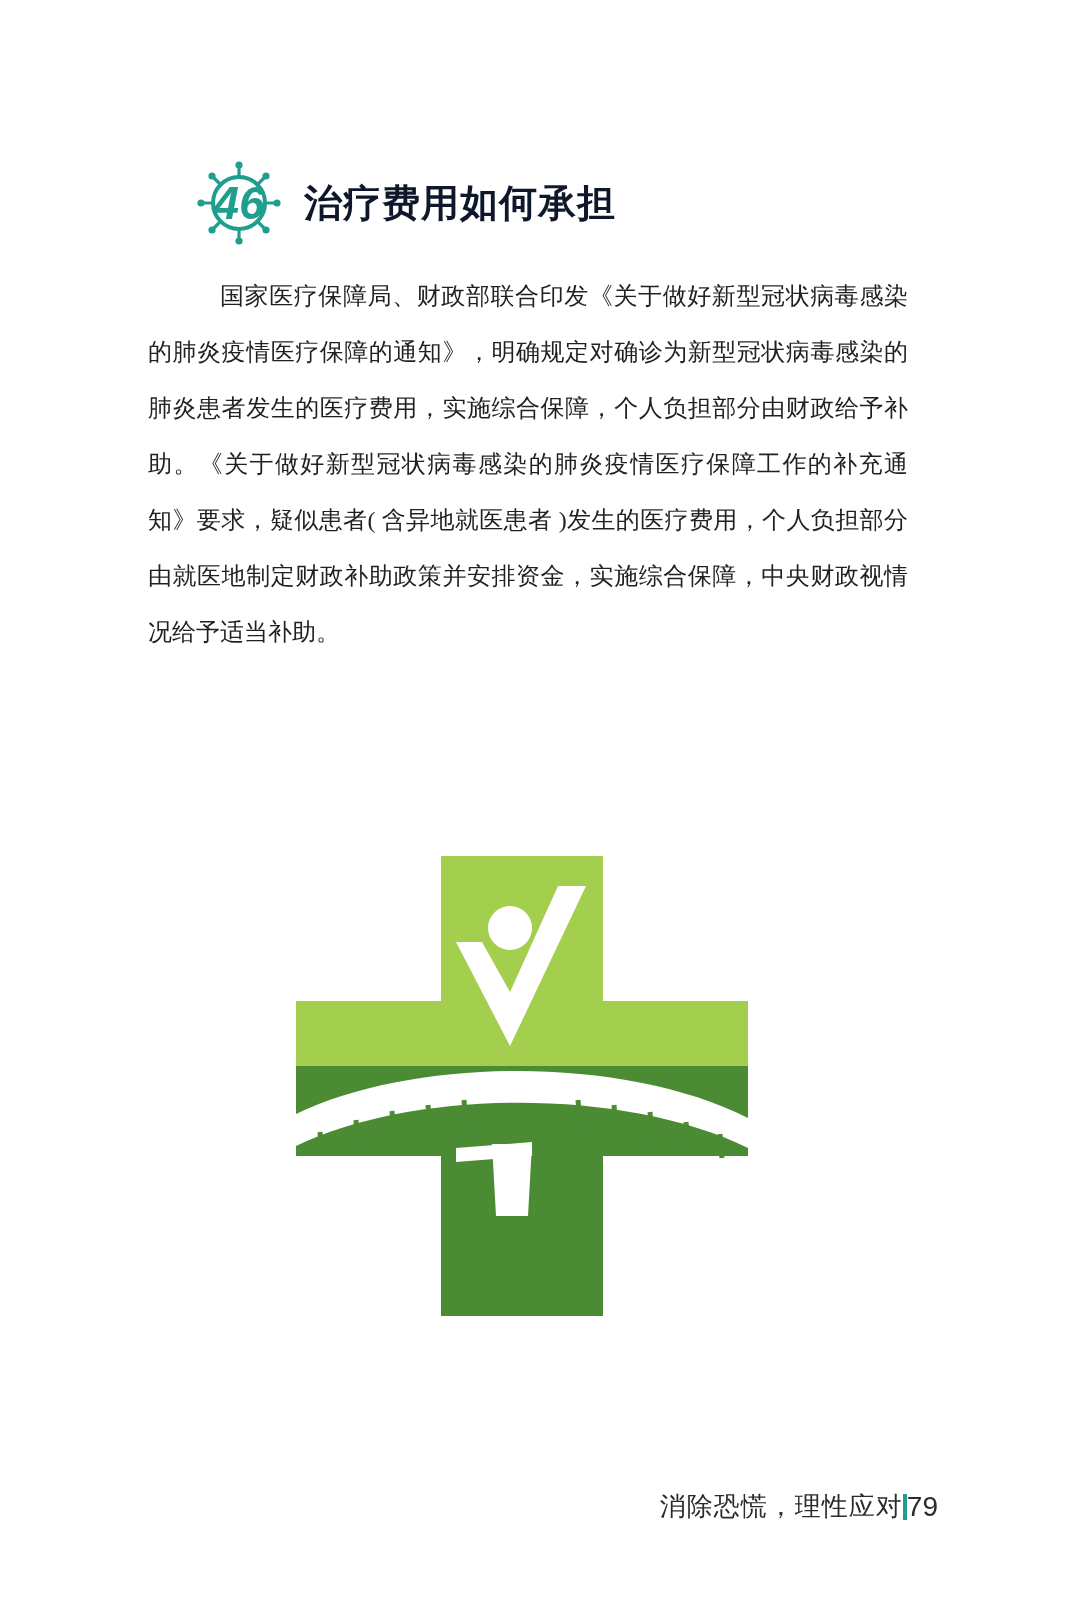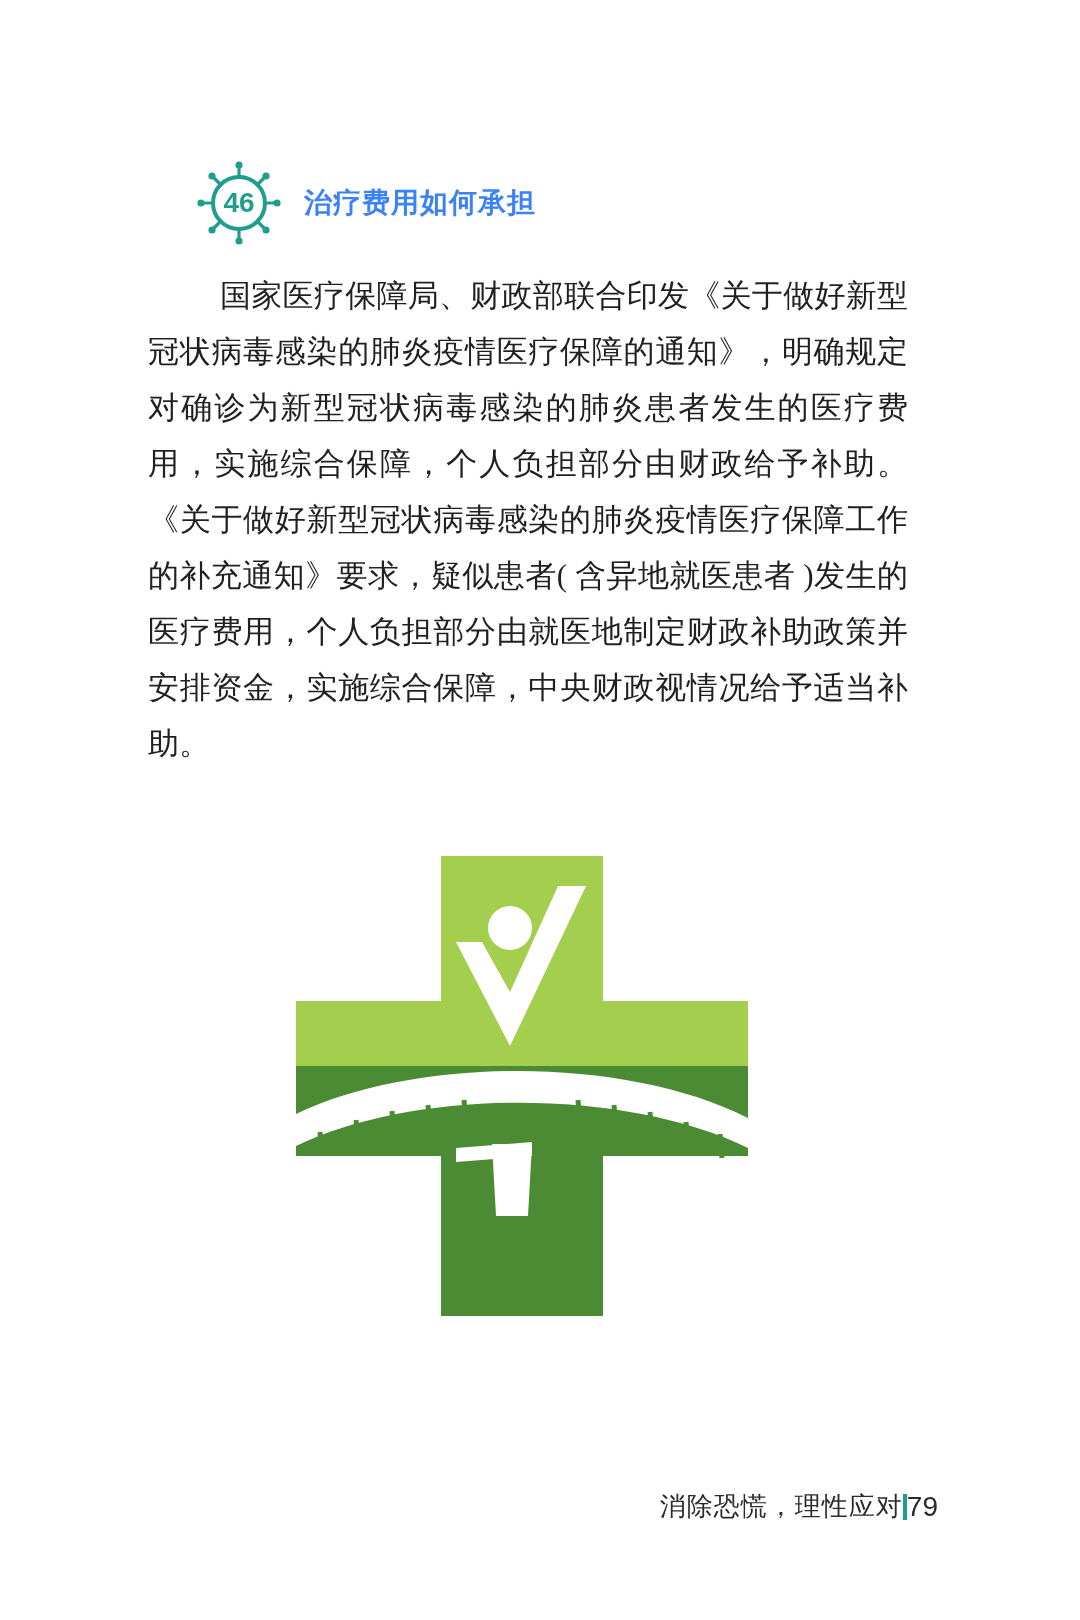--- a/index.html
+++ b/index.html
@@ -35,42 +35,43 @@
   .badge-number {
     position: absolute;
     left: 0;
     top: 0;
     width: 86px;
     height: 86px;
     display: flex;
     align-items: center;
     justify-content: center;
     font-family: "Liberation Sans", sans-serif;
-    font-size: 28px;
+    font-size: 46px;
     font-weight: bold;
     color: #1f9e8e;
     letter-spacing: 0px;
+    font-style: italic;
   }
   .heading-title {
     font-family: Liberation Sans, sans-serif;
-    font-size: 28px;
+    font-size: 38px;
     font-weight: bold;
-    color: #3b82f6;
+    color: #0f172a;
     letter-spacing: 1px;
     white-space: nowrap;
   }
 
   
   .body-text {
     position: absolute;
     left: 148px;
     top: 268px;
     width: 760px;
     font-family: "Liberation Serif", serif;
-    font-size: 31px;
+    font-size: 24px;
     line-height: 56px;
     color: #231f20;
     text-align: justify;
     text-justify: inter-ideograph;
     text-indent: 72px;
   }
 
   
   .illustration {
     position: absolute;

